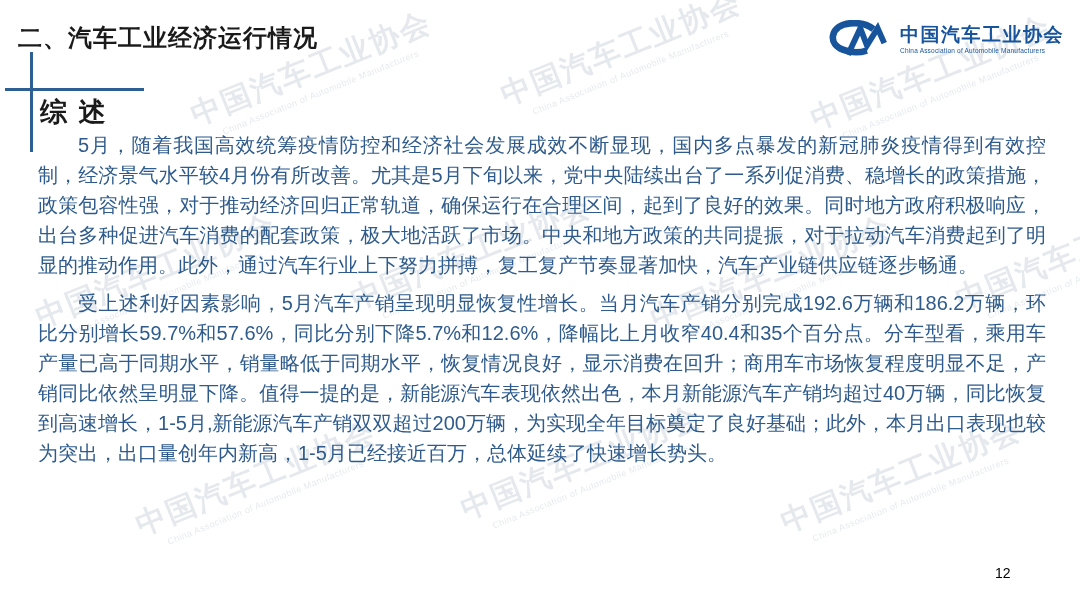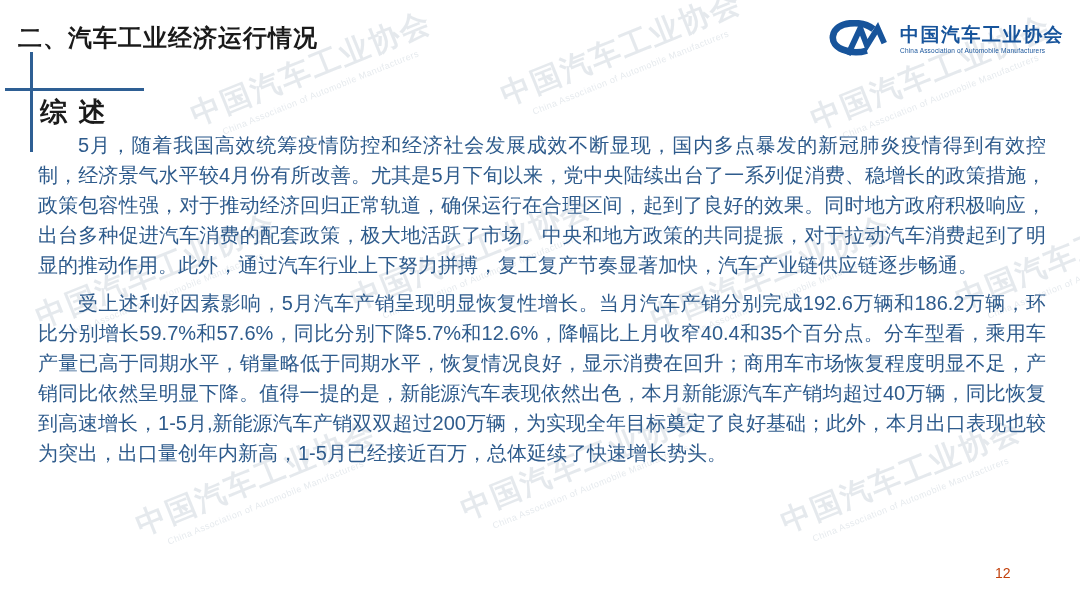--- a/index.html
+++ b/index.html
@@ -109,21 +109,21 @@
     z-index: 3;
   }
   .body-text p { text-indent: 2em; }
   .body-text p.para-1 { margin-bottom: 8px; }
 
   
   .page-number {
     position: absolute;
     left: 995px; top: 565px;
     font-size: 14px;
-    color: #c2410c;
+    color: #000000;
     z-index: 3;
   }
 </style>
 </head>
 <body>
 
 <div class="slide">
 
   <div class="wm-layer">
     <div class="wm-tile">

